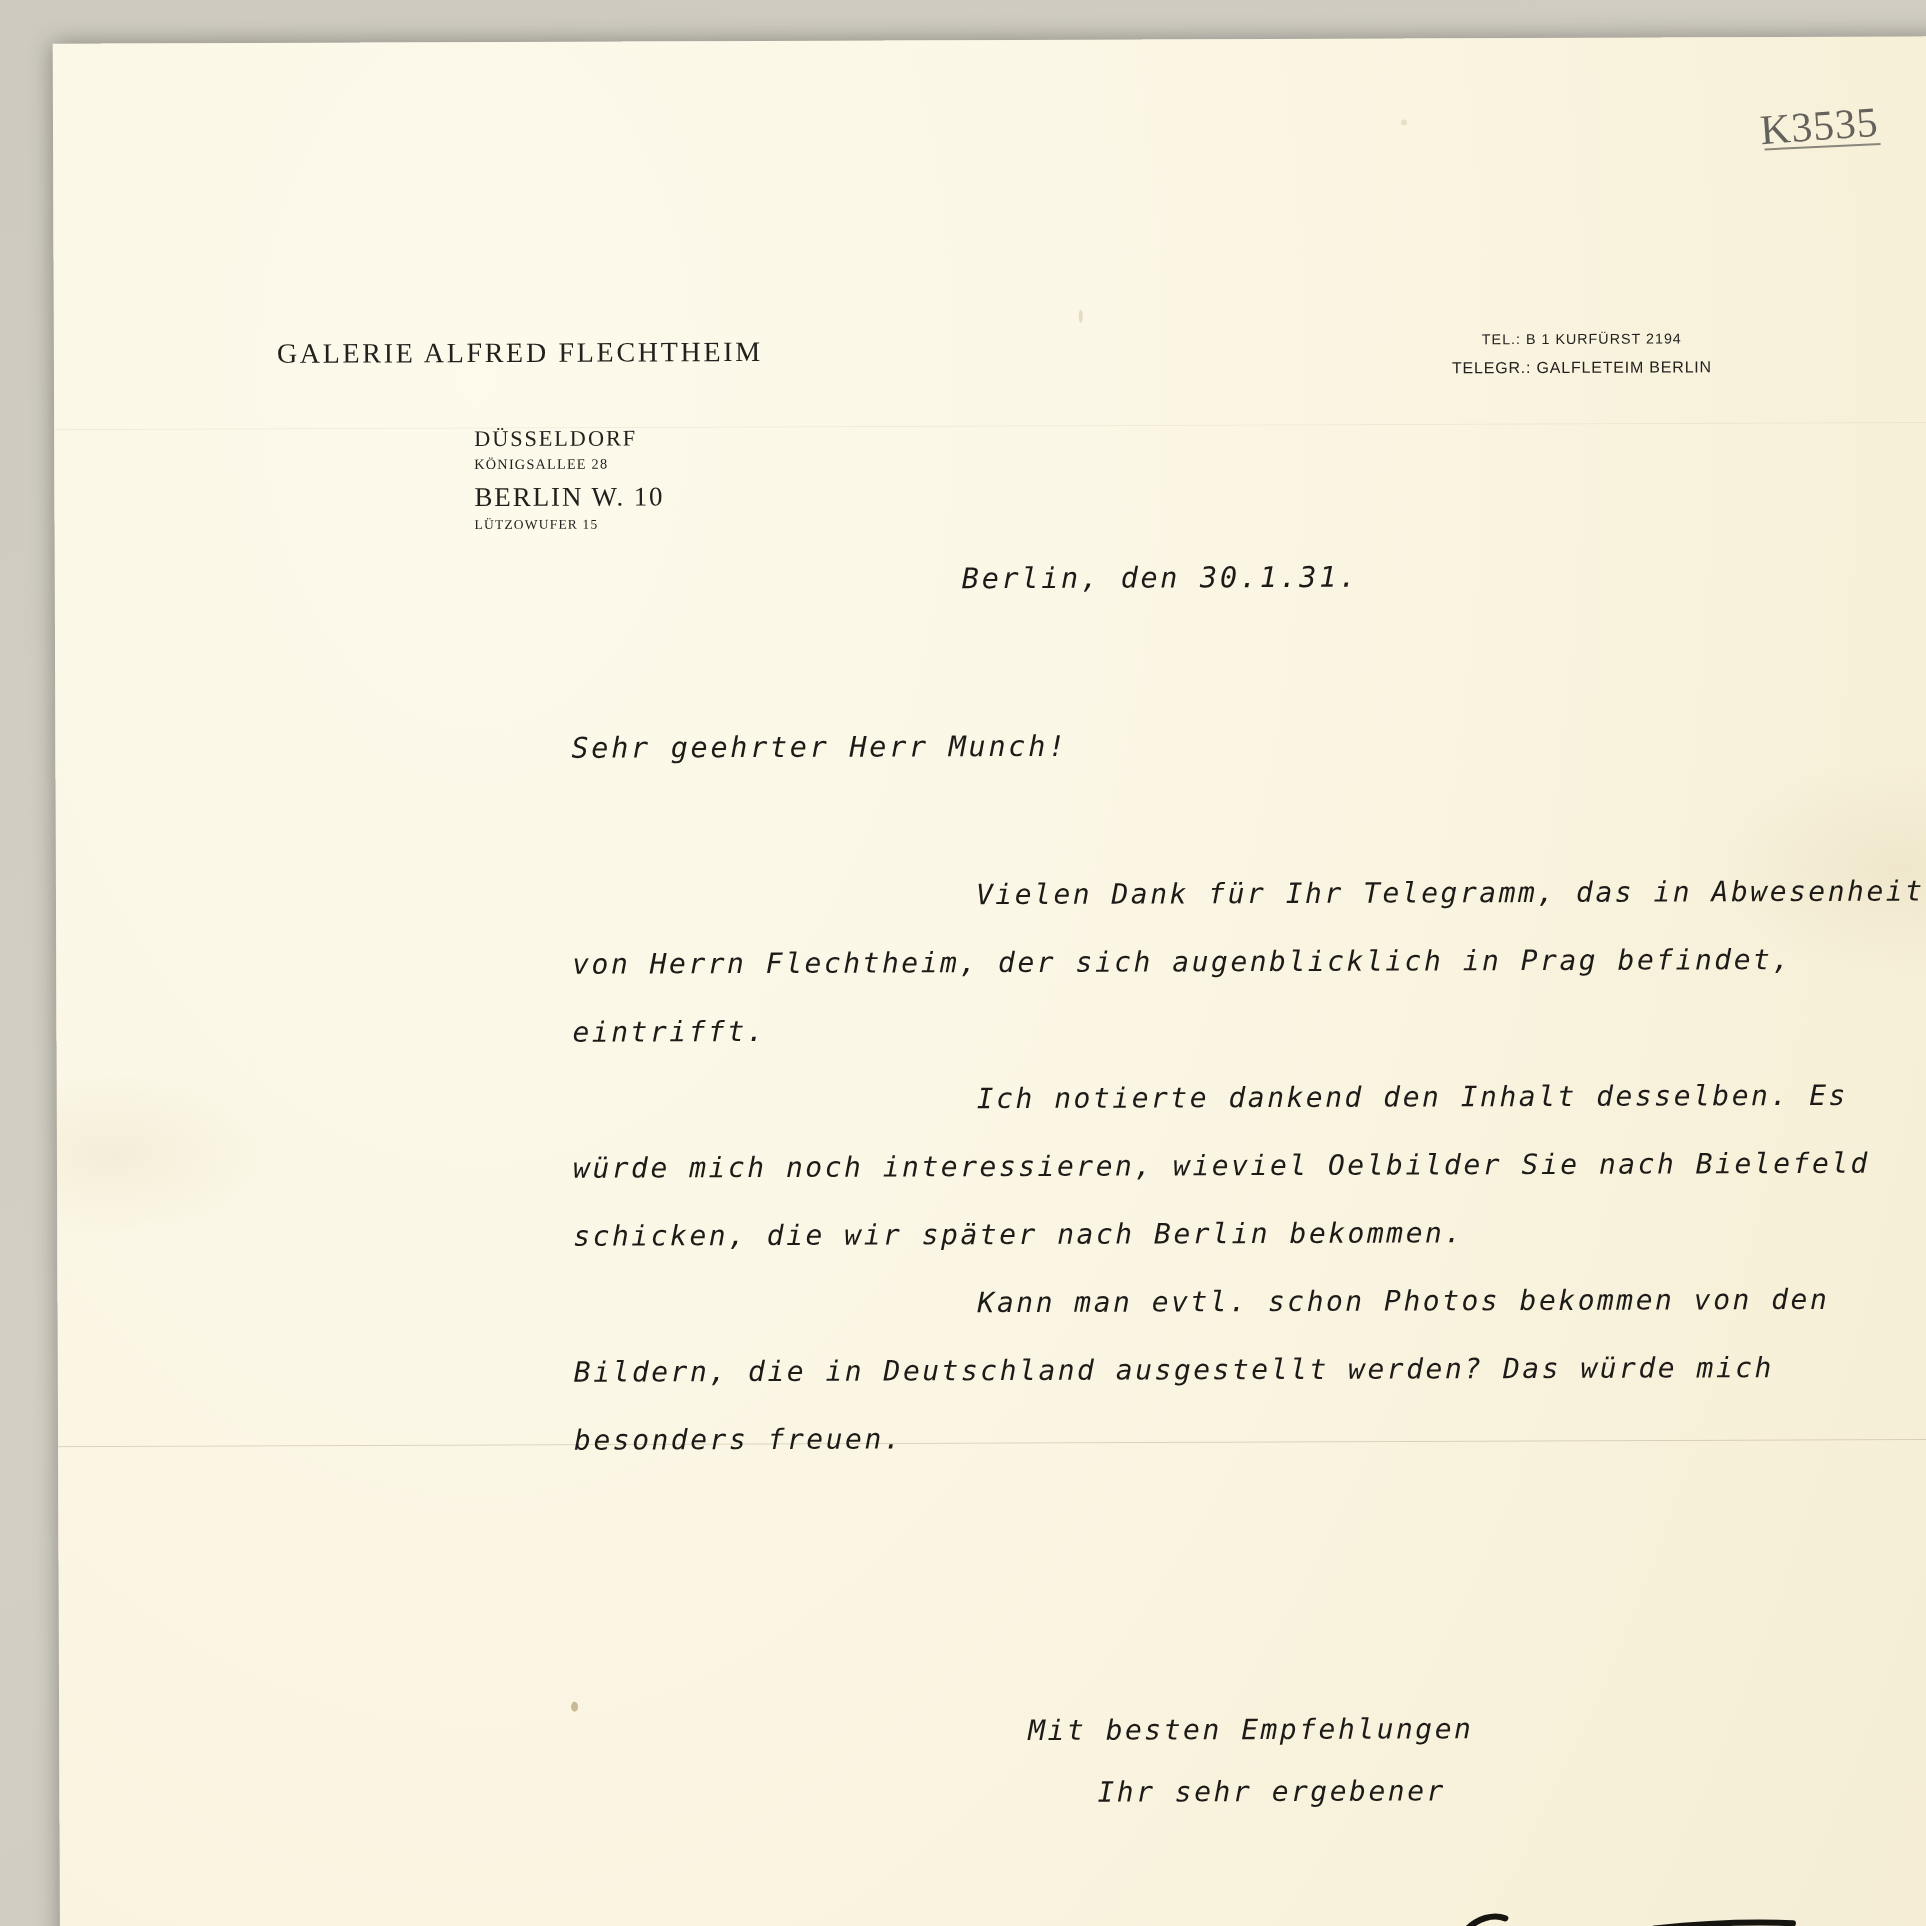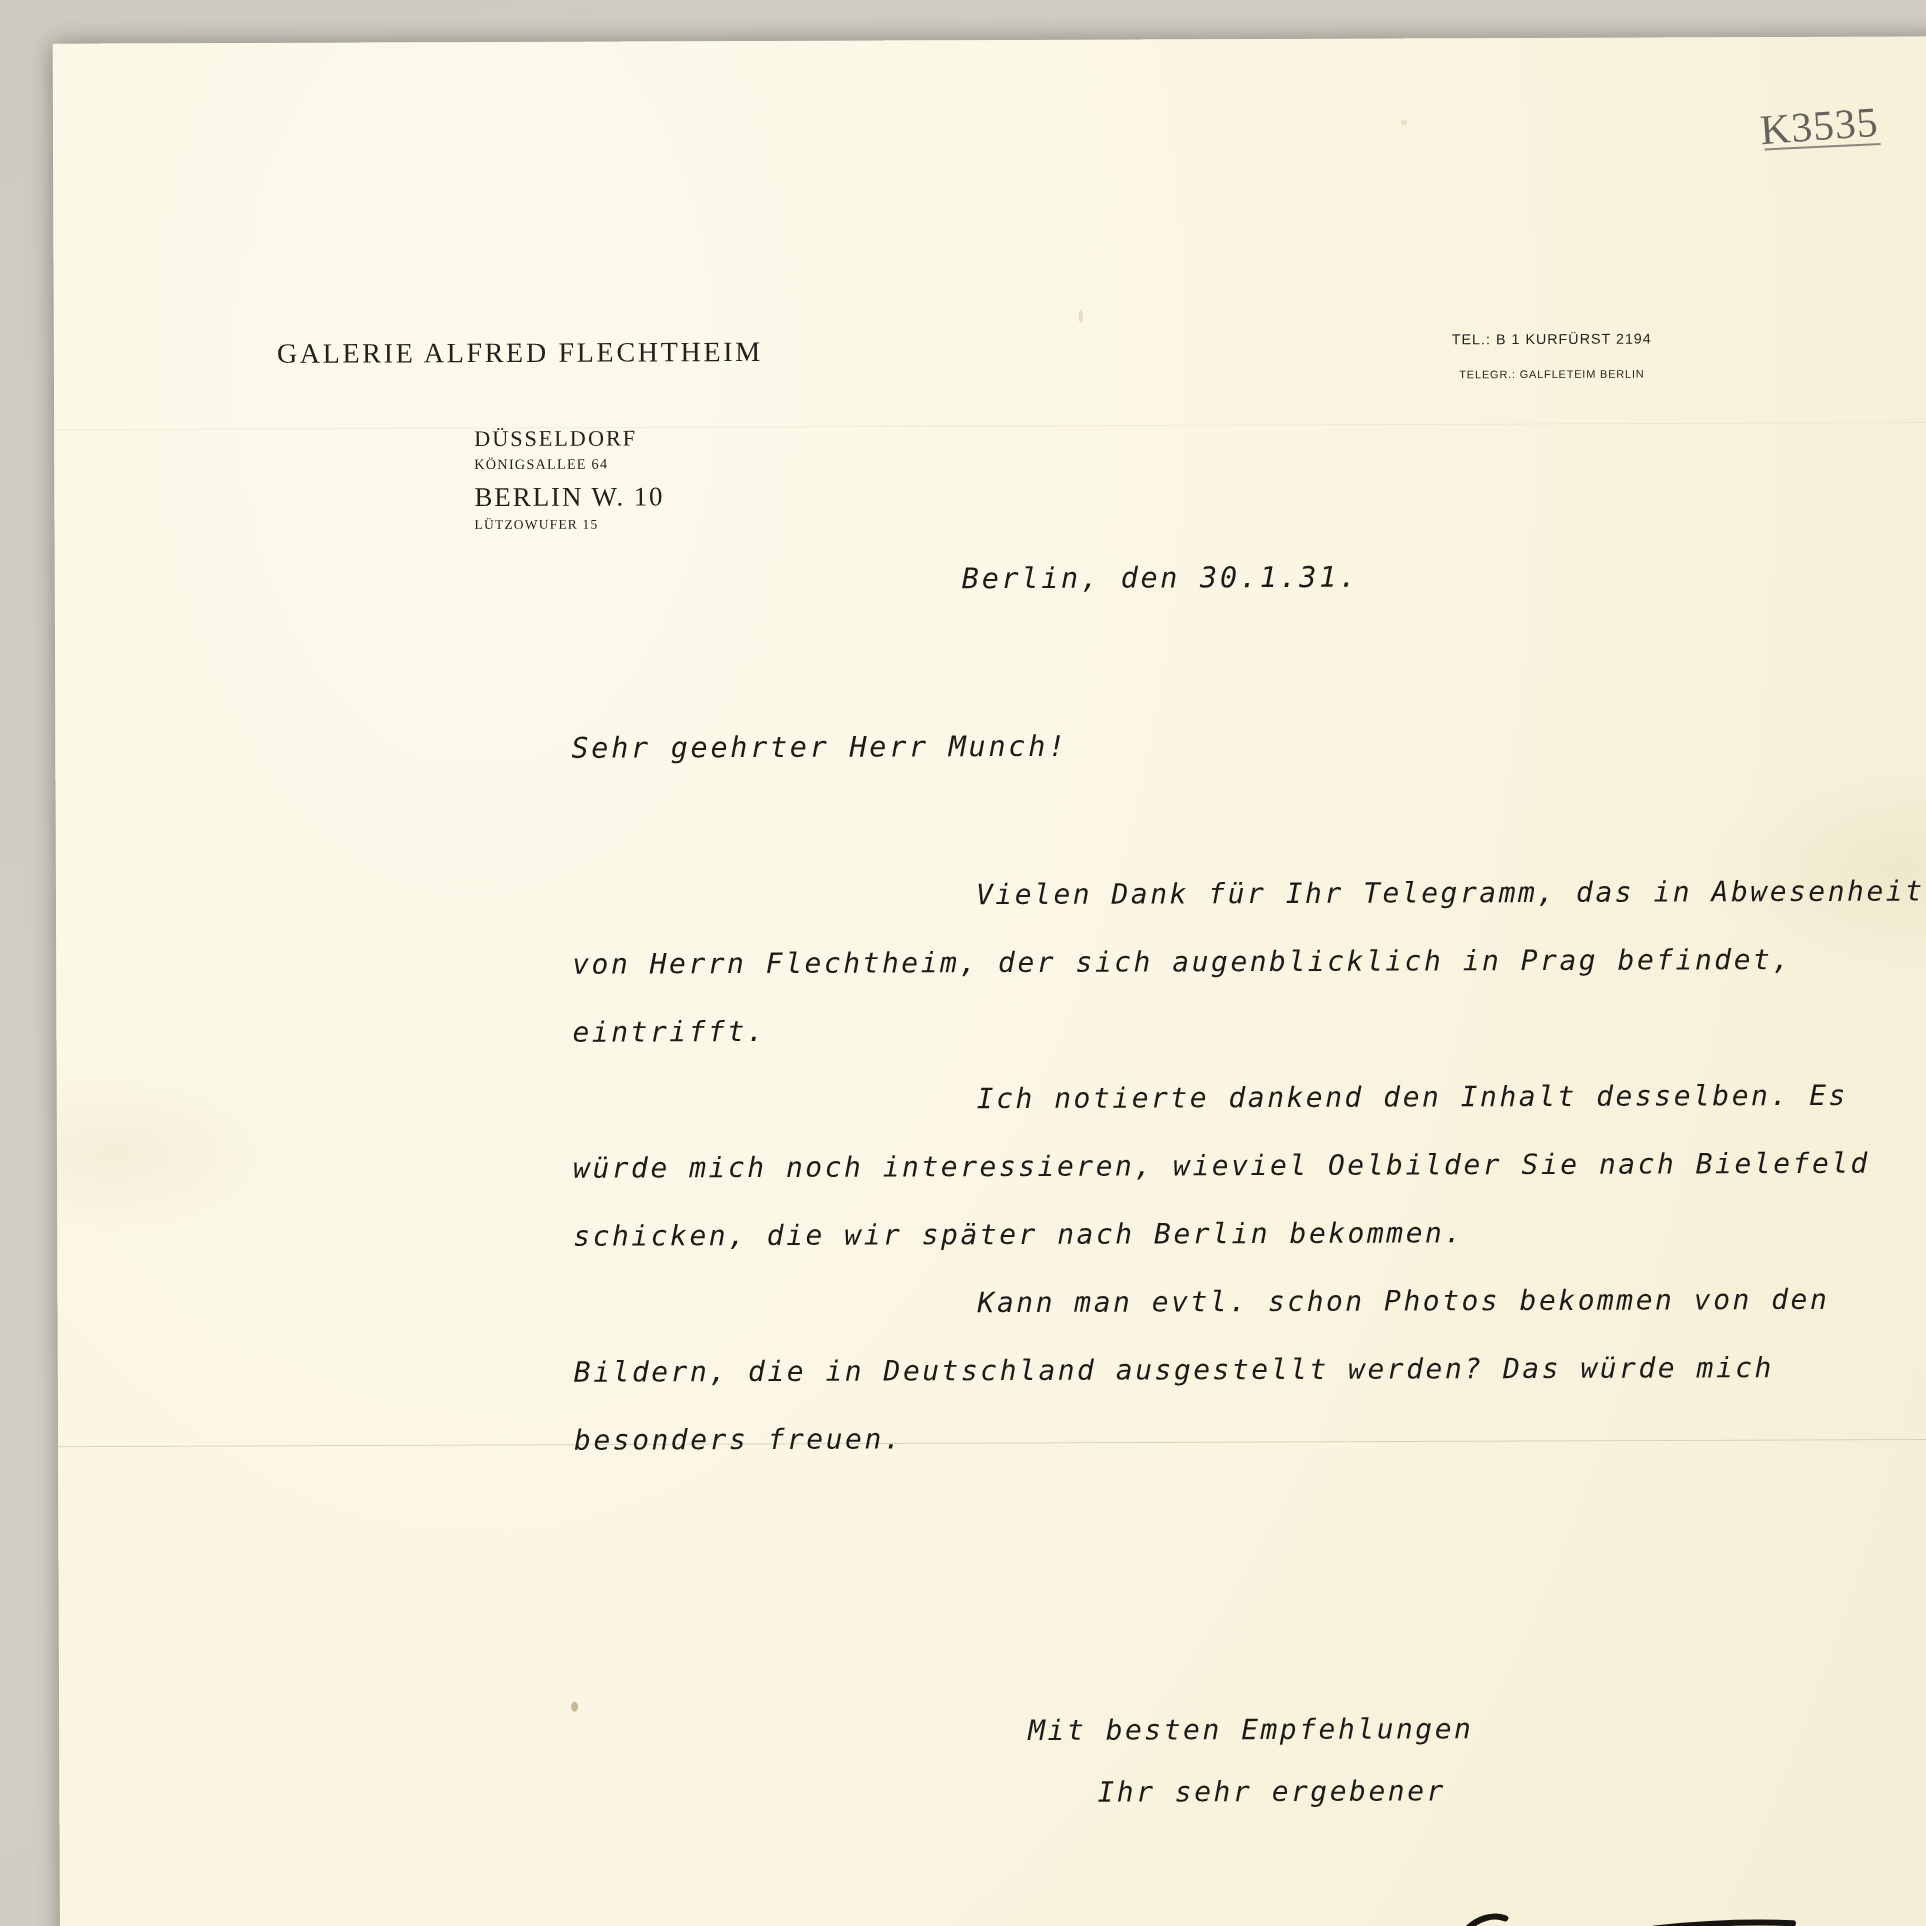--- a/index.html
+++ b/index.html
@@ -106,23 +106,23 @@
     text-align: center;
     color: #23211e;
     font-family: Liberation Sans, sans-serif;
   }
   #contact-block .line1 {
     font-size: 14.3px;
     letter-spacing: 1px;
     white-space: nowrap;
   }
   #contact-block .line2 {
-    font-size: 11px;
+    font-size: 16px;
     letter-spacing: 0.8px;
-    margin-top: 21px;
+    margin-top: 12px;
     white-space: nowrap;
   }
 
   #address-block {
     position: absolute;
     left: 420px;
     top: 384px;
     color: #23211e;
     font-family: "Liberation Serif", serif;
   }
@@ -226,21 +226,21 @@
 
     <div id="letterhead-name">GALERIE ALFRED FLECHTHEIM</div>
 
     <div id="contact-block">
       <div class="line1">TEL.: B 1 KURFÜRST 2194</div>
       <div class="line2">TELEGR.: GALFLETEIM BERLIN</div>
     </div>
 
     <div id="address-block">
       <div class="city">DÜSSELDORF</div>
-      <div class="street">KÖNIGSALLEE 64</div>
+      <div class="street">KÖNIGSALLEE 28</div>
       <div class="city2">BERLIN W. 10</div>
       <div class="street2">LÜTZOWUFER 15</div>
     </div>
 
     <div id="dateline" class="tw">Berlin, den 30.1.31.</div>
 
     <div id="salutation" class="tw">Sehr geehrter Herr Munch!</div>
 
     <div id="body" class="tw">
       <p class="para"><span class="ind"></span><span>Vielen Dank für Ihr Telegramm, das in Abwesenheit von Herrn Flechtheim, der sich augenblicklich in Prag befindet, eintrifft.</span></p>

